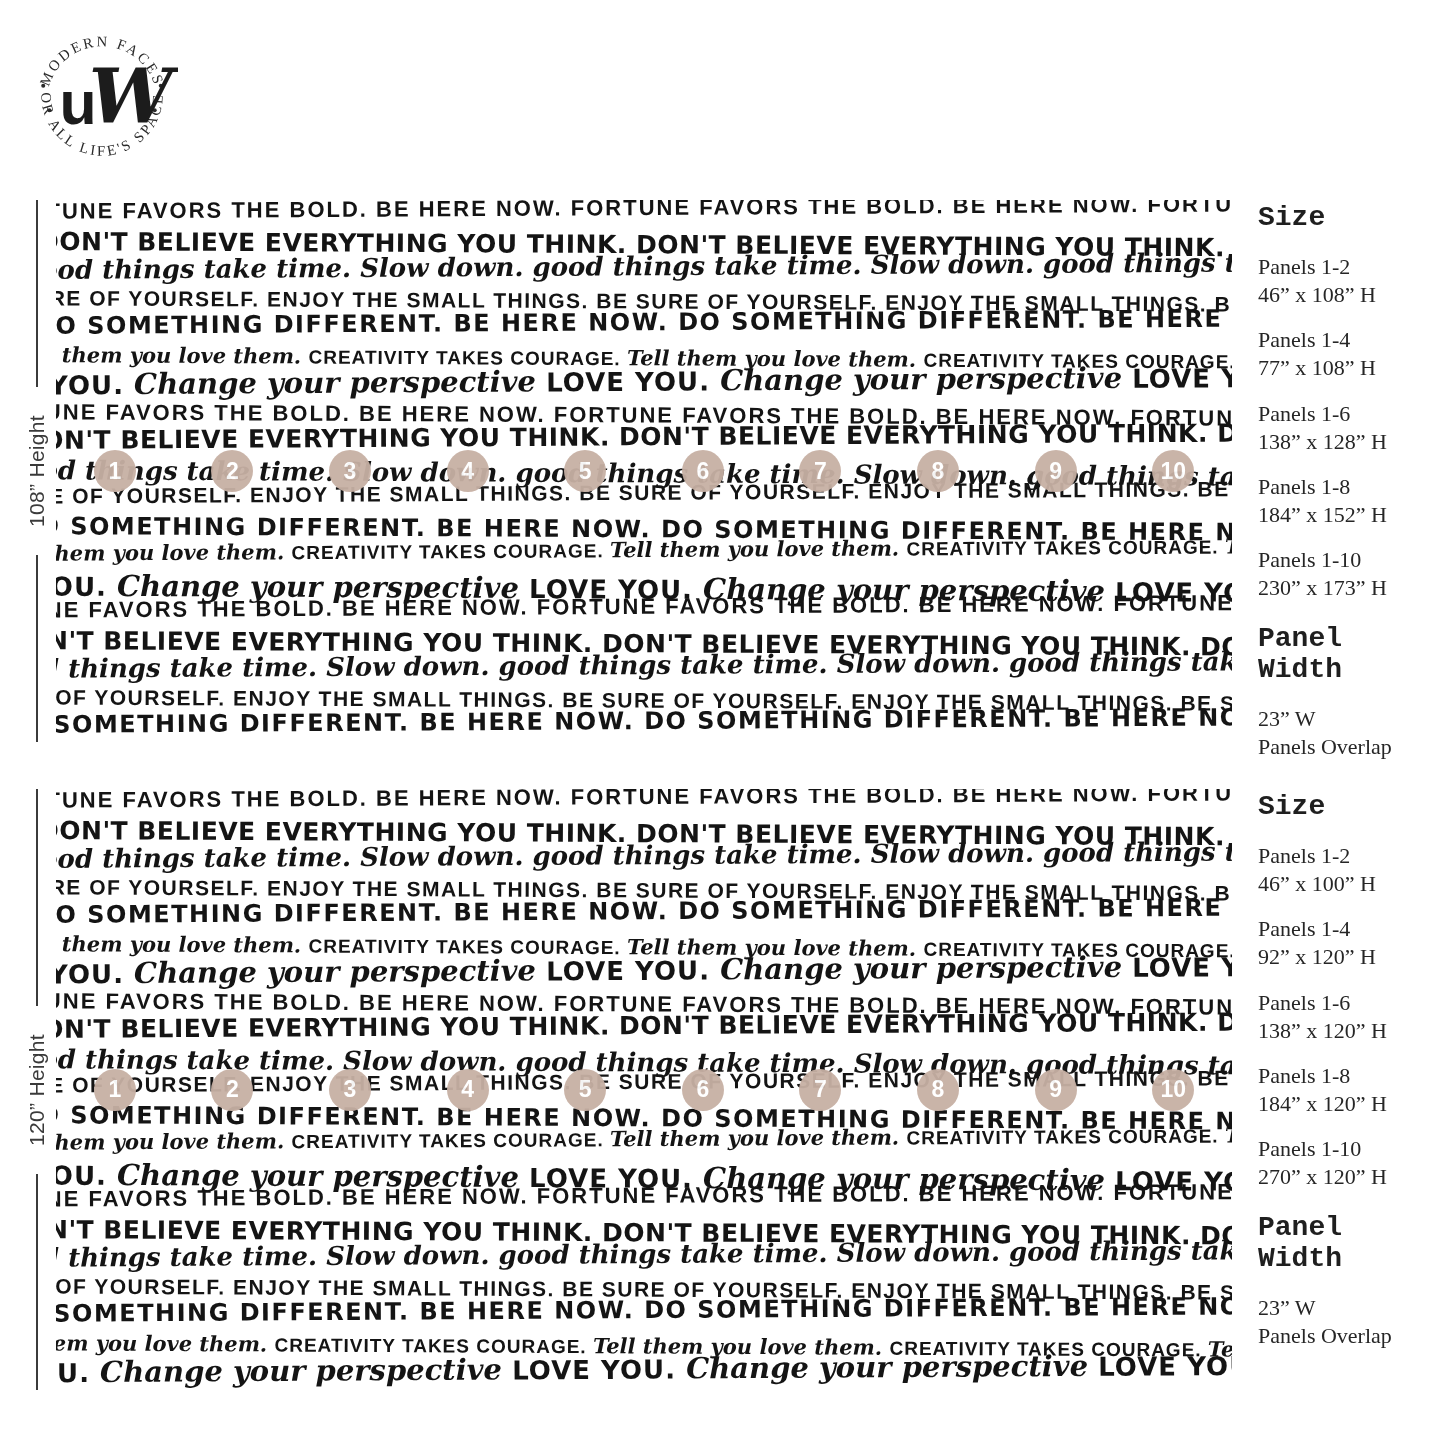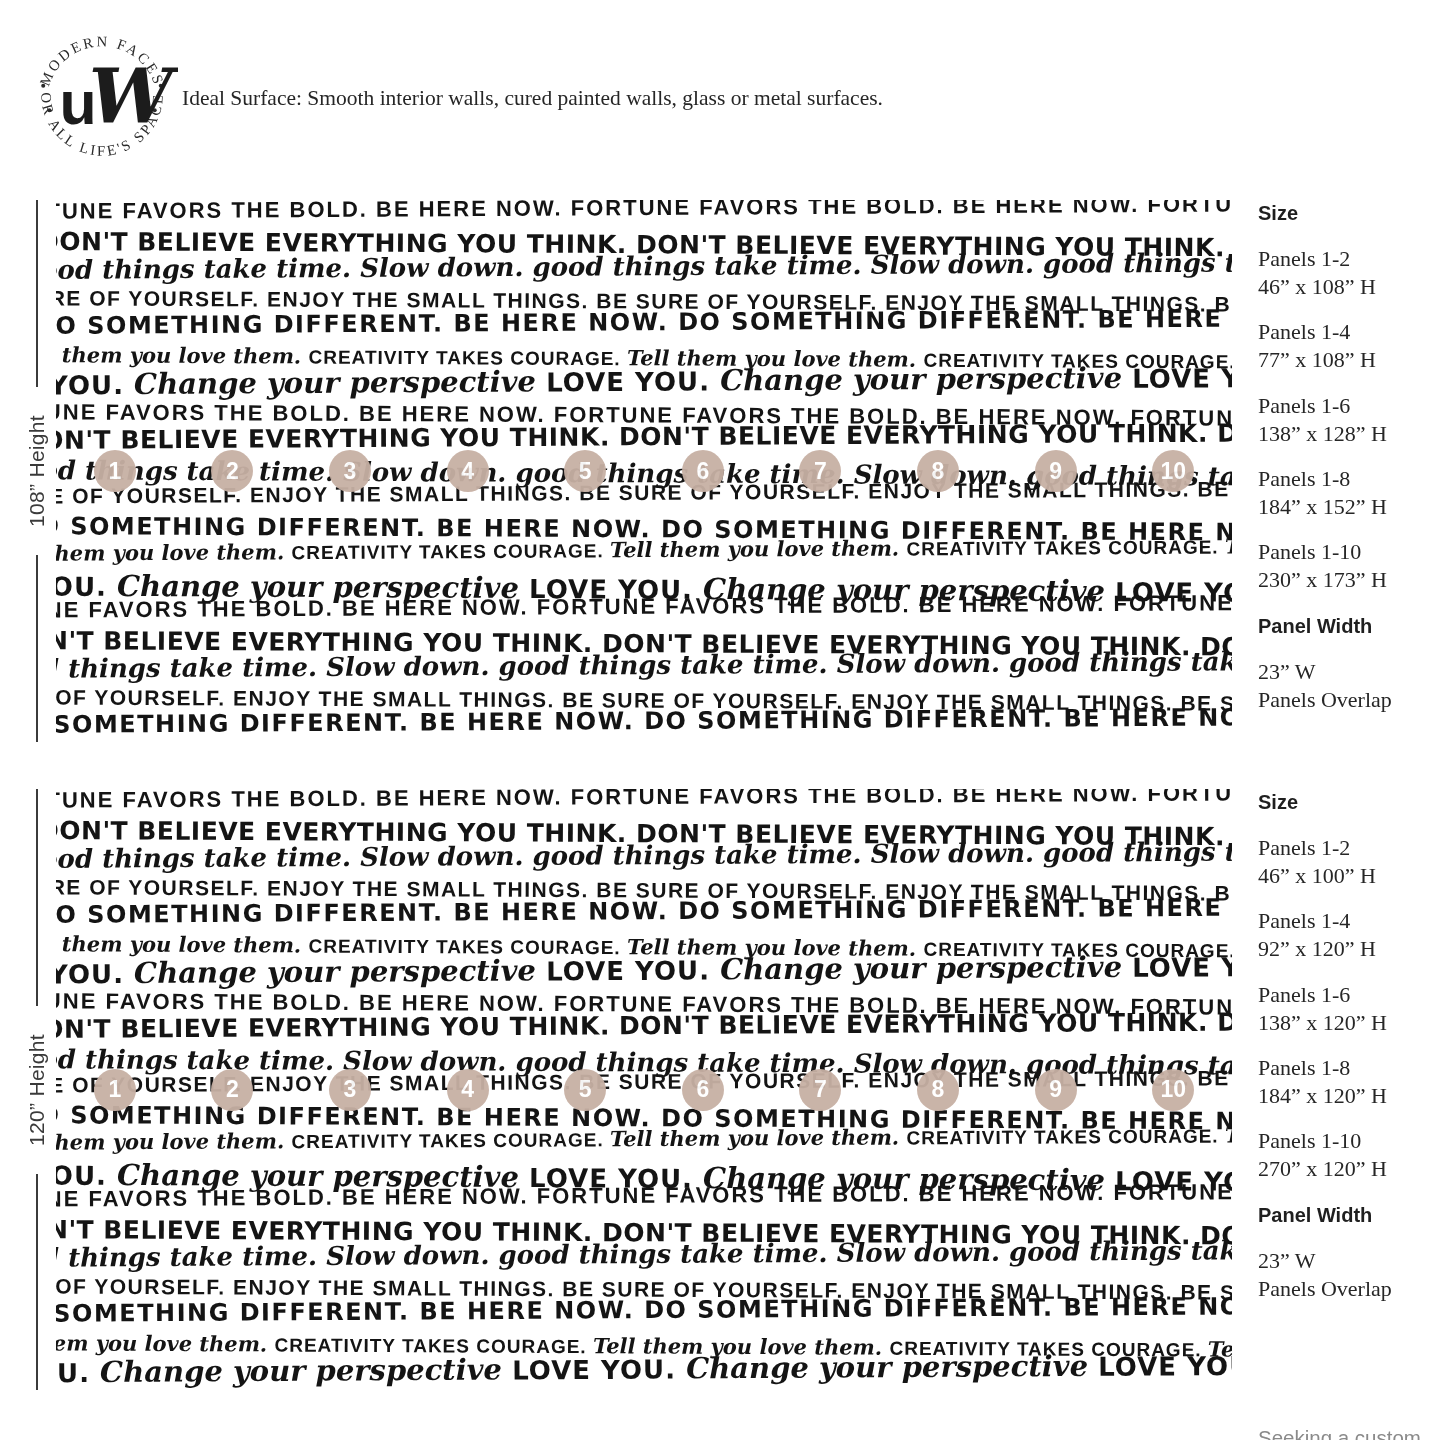--- a/index.html
+++ b/index.html
@@ -50,22 +50,22 @@
   .markers { position:absolute; inset:0; pointer-events:none; }
   .marker { position:absolute; top:50%; transform:translate(-50%,-50%);
             width:42px; height:42px; border-radius:50%;
             background:#c7b0a4; opacity:0.95; color:#ffffff;
             font:700 23px/1 "Liberation Sans", sans-serif;
             display:flex; align-items:center; justify-content:center; }
 
   
   .sidebar { position:absolute; left:1258px; top:2px; width:172px;
              font-family:"Liberation Serif", serif; color:#262626; }
-  .sb-heading { font-family:Liberation Sans, sans-serif; font-weight:700;
-                font-size:20px; color:#1f1f1f; margin-bottom:20px; }
+  .sb-heading { font-family:Liberation Mono, monospace; font-weight:700;
+                font-size:28px; color:#1f1f1f; margin-bottom:20px; }
   .size-group { font-size:22px; line-height:1.28; margin-bottom:17px; }
   .pw-heading { margin-top:20px; }
   .pw-block { font-size:22px; line-height:1.28; }
   .custom-note { margin-top:120px; font-family:"Liberation Sans", sans-serif;
                  font-size:20.5px; line-height:1.42; color:#8a8a8a; }
 
   
   .arc-text { font-family:"Liberation Serif", serif; font-size:14.5px;
               letter-spacing:2.6px; fill:#2a2a2a; }
   .mono-u { font-family:"Liberation Sans", sans-serif; font-weight:700;
@@ -89,21 +89,20 @@
   </text>
   <circle cx="17" cy="63" r="2" fill="#2a2a2a"></circle>
   <circle cx="23" cy="87" r="2" fill="#2a2a2a"></circle>
   <circle cx="133" cy="63" r="2" fill="#2a2a2a"></circle>
   <circle cx="127" cy="87" r="2" fill="#2a2a2a"></circle>
   <text class="mono-u" x="33" y="101">u</text>
   <text class="mono-w" x="62" y="99">W</text>
 </svg>
 
 <div class="title-block">
-  <div class="page-subtitle">Ideal Surface: Smooth interior walls, cured painted walls, glass or metal surfaces.</div>
 </div>
 
 <div class="mural-section" id="section-108">
   <div class="dim-rail">
     <div class="dim-line t"></div>
     <div class="dim-label">108” Height</div>
     <div class="dim-line b"></div>
   </div>
 
   <div class="mural">

